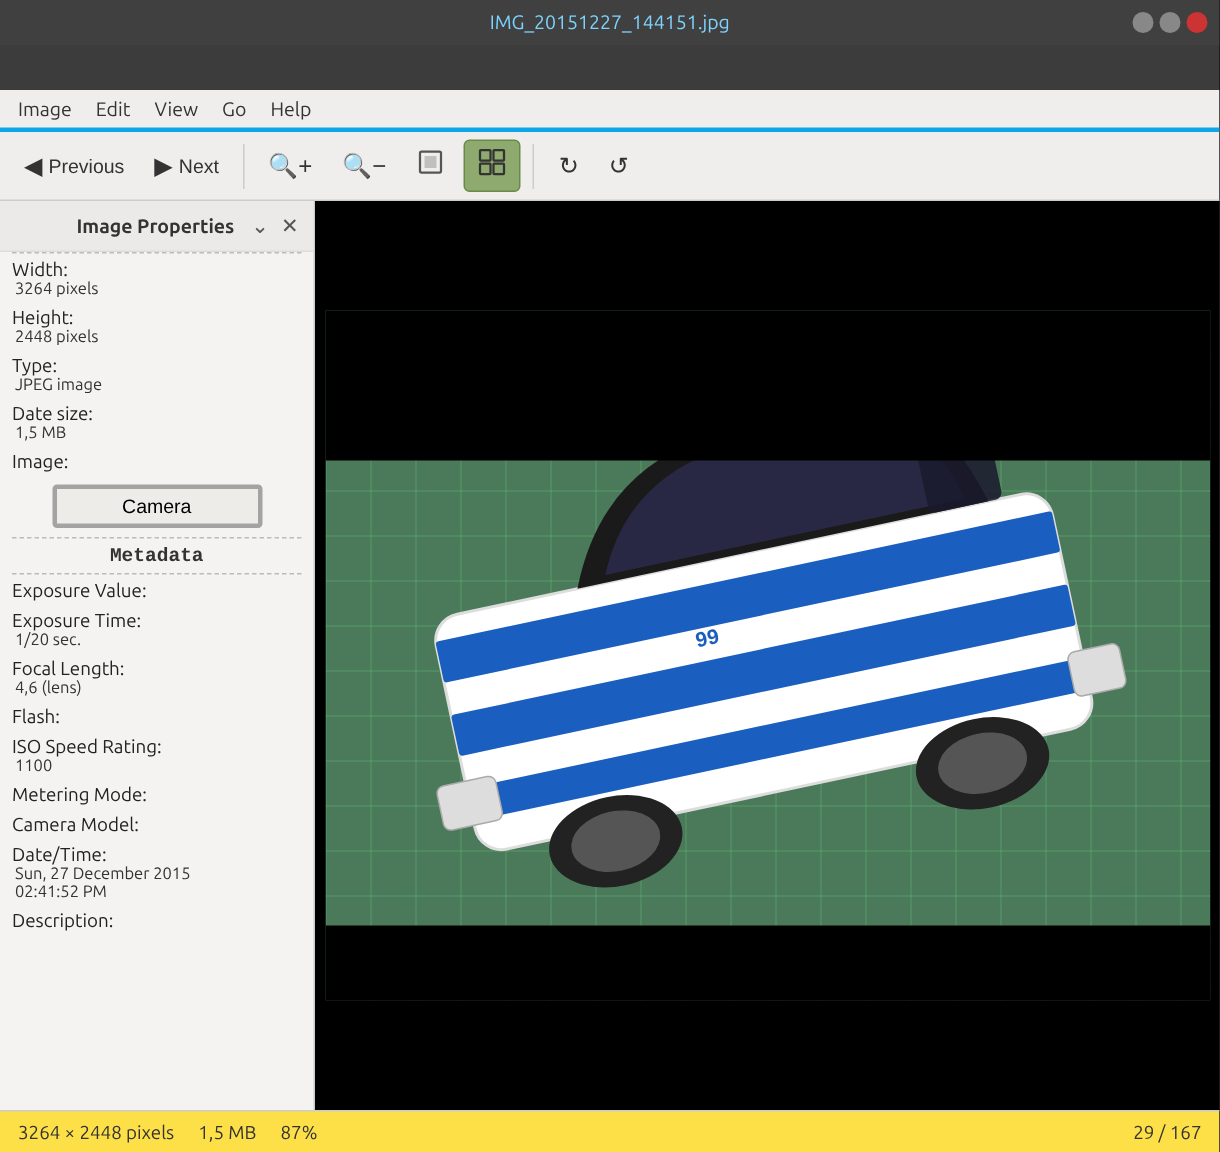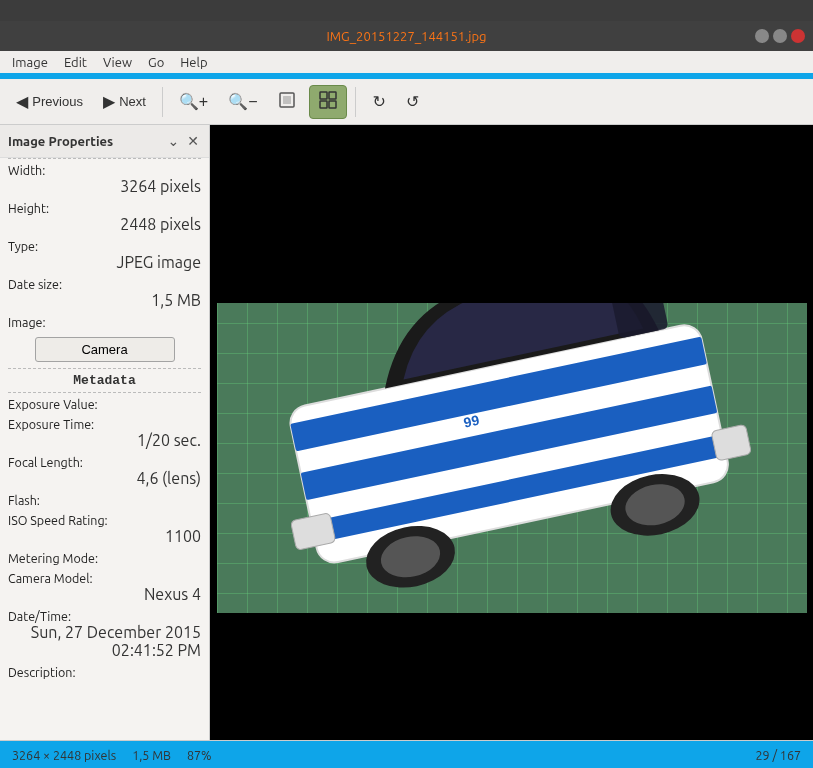--- a/index.html
+++ b/index.html
@@ -1,29 +1,28 @@
 <!DOCTYPE html>
 <html><head>
   <meta charset="utf-8">
   <style>
     * { margin: 0; padding: 0; box-sizing: border-box; }
     body { font-family: 'Ubuntu', 'DejaVu Sans', sans-serif; font-size: 13px; background: #3c3c3c; color: #333; width: 813px; height: 768px; overflow: hidden; display: flex; flex-direction: column; }
 
     
     .titlebar {
       background: #404040;
-      color: #f97316;
+      color: #7dd3fc;
       display: flex;
       align-items: center;
       justify-content: center;
       height: 30px;
       font-size: 13px;
       position: relative;
       flex-shrink: 0;
-      margin-top: 21px;
     }
     .titlebar-controls {
       position: absolute;
       right: 8px;
       display: flex;
       gap: 4px;
       align-items: center;
     }
     .titlebar-btn {
       width: 14px; height: 14px; border-radius: 50%; border: none; cursor: pointer;
@@ -32,22 +31,23 @@
     .titlebar-btn.maximize { background: #888; }
     .titlebar-btn.close { background: #cc3333; }
 
     
     .menubar {
       background: #f0eeec;
       display: flex;
       align-items: center;
       height: 28px;
       padding: 0 4px;
-      border-bottom: 6px solid #0ea5e9;
+      border-bottom: 3px solid #0ea5e9;
       flex-shrink: 0;
+      margin-top: 30px;
     }
     .menubar-item {
       padding: 3px 8px;
       cursor: pointer;
       border-radius: 3px;
       font-size: 13px;
     }
 
     
     .toolbar {
@@ -110,20 +110,21 @@
       display: flex;
       align-items: center;
       justify-content: space-between;
       padding: 6px 8px;
       border-bottom: 1px solid #ddd;
       background: #eceae8;
     }
     .sidebar-header-title {
       font-weight: bold;
       font-size: 13px;
+      margin-left: 43px;
     }
     .sidebar-header-icons {
       display: flex;
       gap: 4px;
     }
     .sidebar-header-icon {
       cursor: pointer;
       padding: 2px;
       font-size: 14px;
       color: #555;
@@ -134,31 +135,30 @@
     }
     .prop-row {
       padding: 4px 8px 2px 8px;
     }
     .prop-label {
       font-weight: normal;
       font-size: 12.5px;
       color: #222;
     }
     .prop-value {
-      font-size: 16px;
+      font-size: 11px;
       color: #333;
       padding-left: 2px;
-      text-align: right;
     }
     .folder-btn {
       margin: 6px auto;
       display: block;
       width: 140px;
       padding: 4px 8px;
-      border: 1px solid #a3a3a3;
+      border: 3px solid #a3a3a3;
       background: #eeece8;
       cursor: pointer;
       border-radius: 3px;
       text-align: center;
       font-size: 13px;
     }
     .metadata-header {
       text-align: center;
       font-weight: bold;
       font-size: 13px;
@@ -191,21 +191,21 @@
       top: 0; left: 0; right: 0; bottom: 0;
       background-color: #4a7a5a;
       background-image:
         linear-gradient(rgba(100,200,120,0.4) 1px, transparent 1px),
         linear-gradient(90deg, rgba(100,200,120,0.4) 1px, transparent 1px);
       background-size: 30px 30px;
     }
 
     
     .statusbar {
-      background: #0ea5e9;
+      background: #fde047;
       height: 28px;
       display: flex;
       align-items: center;
       justify-content: space-between;
       padding: 0 12px;
       border-top: 1px solid #ccc;
       font-size: 12.5px;
       flex-shrink: 0;
     }
     .statusbar-left {
@@ -330,21 +330,20 @@
     <div class="prop-row">
       <div class="prop-label">ISO Speed Rating:</div>
       <div class="prop-value">1100</div>
     </div>
     <div class="prop-row">
       <div class="prop-label">Metering Mode:</div>
       <div class="prop-value"></div>
     </div>
     <div class="prop-row">
       <div class="prop-label">Camera Model:</div>
-      <div class="prop-value">Nexus 4</div>
     </div>
     <div class="prop-row">
       <div class="prop-label">Date/Time:</div>
       <div class="prop-value">Sun, 27 December 2015</div>
       <div class="prop-value">02:41:52 PM</div>
     </div>
     <div class="prop-row">
       <div class="prop-label">Description:</div>
     </div>
   </div>

